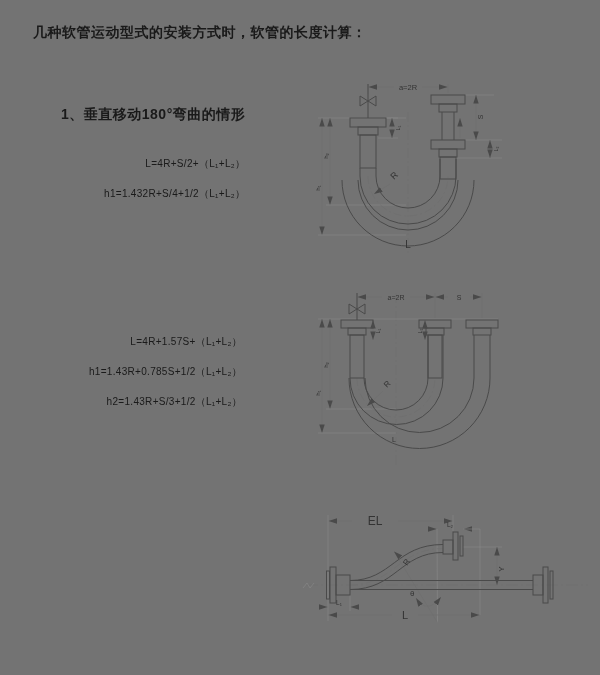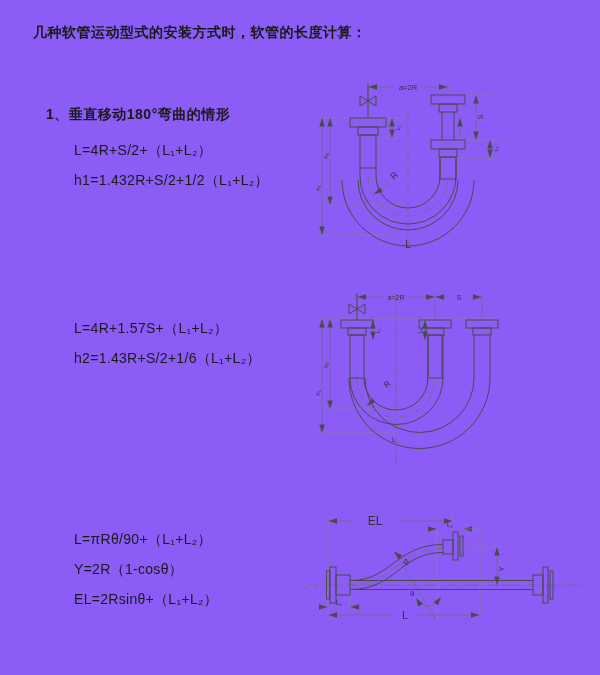--- a/index.html
+++ b/index.html
@@ -1,58 +1,54 @@
 <!DOCTYPE html>
 <html><head>
 <meta charset="utf-8">
 <style>
   html,body{margin:0;padding:0;background:#e8e8e8;}
   .page{
-    position:relative;width:600px;height:675px;background:#8b5cf6;
+    position:relative;width:600px;height:675px;background:#737373;
     overflow:hidden;font-family:"Liberation Sans","DejaVu Sans",sans-serif;color:#1a1a1a;
   }
   .title{position:absolute;left:33px;top:24px;font-size:14px;font-weight:bold;letter-spacing:.5px;}
-  .sec{position:absolute;left:46px;}
+  .sec{position:absolute;left:61px;text-align:right;}
   .sec-h{font-size:14px;font-weight:bold;letter-spacing:.5px;height:20px;}
-  .formulas{margin:9px 0 0 28px;font-size:14px;line-height:30px;letter-spacing:.3px;}
+  .formulas{margin:23px 0 0 28px;font-size:10px;line-height:30px;letter-spacing:.3px;}
   .dg{position:absolute;}
   svg{display:block;}
   svg text{font-family:"Liberation Sans","DejaVu Sans",sans-serif;fill:#333;}
   .cst{stroke:#6f6f6f;stroke-width:.7;fill:none;}
   .obj{stroke:#4a4a4a;stroke-width:1;fill:none;}
   .thin{stroke:#8a8a8a;stroke-width:.6;fill:none;}
 </style>
 </head>
 <body>
 
 <div class="page">
 
   <div class="title">几种软管运动型式的安装方式时，软管的长度计算：</div>
 
   <div class="sec" style="top:106px">
     <div class="sec-h">1、垂直移动180°弯曲的情形</div>
     <div class="formulas">
       <div>L=4R+S/2+（L₁+L₂）</div>
-      <div>h1=1.432R+S/2+1/2（L₁+L₂）</div>
+      <div>h1=1.432R+S/4+1/2（L₁+L₂）</div>
     </div>
   </div>
 
   <div class="sec" style="top:304px">
     <div class="formulas">
       <div>L=4R+1.57S+（L₁+L₂）</div>
-      <div>h2=1.43R+S/2+1/6（L₁+L₂）</div>
+      <div>h1=1.43R+0.785S+1/2（L₁+L₂）</div>
+      <div>h2=1.43R+S/3+1/2（L₁+L₂）</div>
     </div>
   </div>
 
   <div class="sec" style="top:515px">
-    <div class="formulas">
-      <div>L=πRθ/90+（L₁+L₂）</div>
-      <div>Y=2R（1-cosθ）</div>
-      <div>EL=2Rsinθ+（L₁+L₂）</div>
-    </div>
   </div>
 
   <svg class="dg" style="left:310px;top:68px" width="280" height="195" viewBox="0 0 280 195">
     <defs>
       <marker id="m1" viewBox="0 0 10 7" refX="9.5" refY="3.5" markerWidth="9" markerHeight="7" markerUnits="userSpaceOnUse" orient="auto-start-reverse">
         <path d="M0,0.5 L9.5,3.5 L0,6.5 Z" fill="#4a4a4a"></path>
       </marker>
       <pattern id="hatch1" width="4" height="4" patternUnits="userSpaceOnUse">
         <path d="M0,4 L4,0 M0,0 L4,4" stroke="#777" stroke-width="0.5"></path>
       </pattern>

